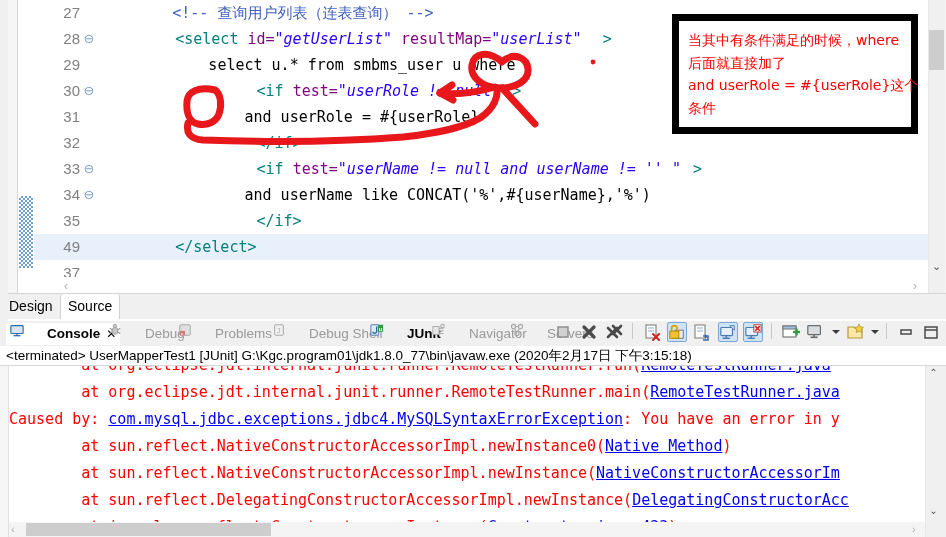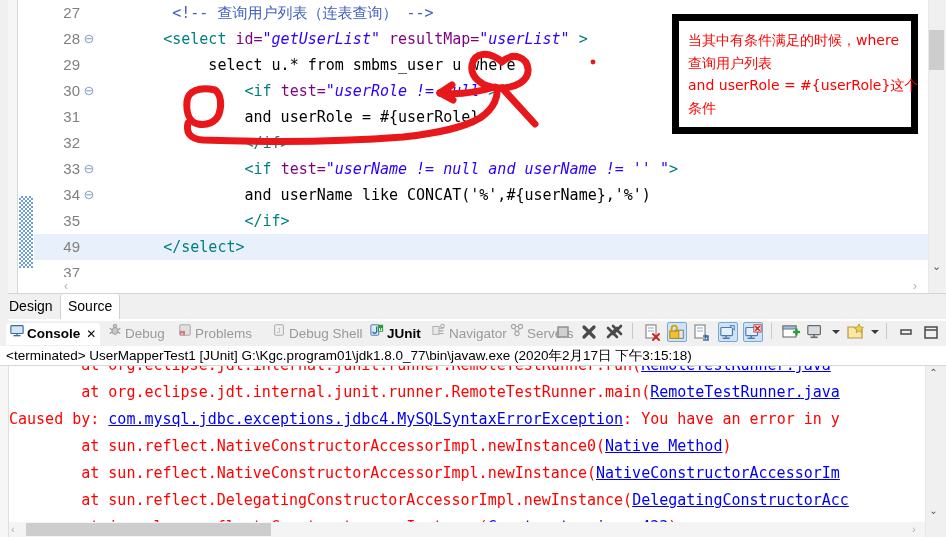--- a/index.html
+++ b/index.html
@@ -23,21 +23,21 @@
      background-size:4px 4px;background-position:0 0,2px 2px;background-color:#ffffff;}
 
   #code-canvas{position:absolute;left:26px;top:0;width:894px;height:277px;background:#ffffff;overflow:hidden;}
   .crow{position:relative;height:26px;line-height:26px;white-space:pre;}
   .crow.hl{background:#e8f0fb;}
   .lnum{position:absolute;left:0;top:0;width:46px;text-align:right;color:#808080;
         font-family:"Liberation Sans","DejaVu Sans",sans-serif;font-size:15px;letter-spacing:0px;}
   .fold{position:absolute;left:48px;top:0;width:14px;text-align:center;color:#7e9fc4;font-size:13px;}
   .ctext{position:absolute;left:66px;top:0;
         font-family:"DejaVu Sans Mono","Liberation Mono",monospace;font-size:15px;color:#000000;}
-  .k-tag{color:#007f7f;}
+  .k-tag{color:#007f7f;margin-left:12px;}
   .k-attr{color:#7f007f;}
   .k-val{color:#2a00ff;font-style:italic;}
   .k-cmt{color:#3f5fbf;}
   .k-txt{color:#000000;}
 
   #ed-hscroll-strip{position:absolute;left:26px;top:277px;width:894px;height:16px;background:#ffffff;}
   #ed-hscroll-left{position:absolute;left:56px;top:279px;color:#b0b0b0;font-size:12px;}
   #ed-hscroll-right{position:absolute;left:905px;top:279px;color:#b0b0b0;font-size:12px;}
 
   #ed-vscroll{position:absolute;left:920px;top:0;width:17px;height:293px;background:#f0f0f0;border-left:1px solid #e8e8e8;}
@@ -62,21 +62,21 @@
   .ds-tab{position:absolute;top:1px;height:25px;line-height:25px;padding:0 7px;font-size:14px;color:#000;cursor:default;}
   #ds-design{left:2px;background:#f0f0f0;}
   #ds-source{left:60px;background:#ffffff;border:1px solid #d0d0d0;border-bottom:none;border-top:none;
        border-top-left-radius:3px;border-top-right-radius:3px;}
   #ds-underline{position:absolute;left:8px;top:26px;width:938px;height:2px;background:#ffffff;}
 
   
   #console-panel{position:absolute;left:0;top:321px;width:946px;height:216px;background:#f0f0f0;}
   #cv-tabs{position:absolute;left:0;top:0;width:946px;height:25px;background:#f0f0f0;}
   .cv-tab{position:absolute;top:2px;height:22px;line-height:22px;font-size:13.5px;white-space:nowrap;}
-  .cv-tab .lbl{vertical-align:middle;}
+  .cv-tab .lbl{vertical-align:middle;margin-left:20px;}
   .cv-active{color:#000;font-weight:bold;background:#ffffff;border-top-left-radius:3px;border-top-right-radius:3px;padding:0 4px;}
   .cv-dim{color:#9a9a9a;}
   .cv-bold-dark{color:#000;font-weight:bold;}
   .tabicon{display:inline-block;vertical-align:middle;margin-right:3px;position:relative;top:-1px;}
 
   #cv-toolbar{position:absolute;right:4px;top:1px;height:24px;}
   .tbtn{display:inline-block;width:20px;height:20px;position:relative;vertical-align:middle;margin:0 1px;}
   .tbtn.sel{background:#cfe3f7;border:1px solid #7aa8d6;border-radius:2px;box-sizing:border-box;}
   .tsep{display:inline-block;width:1px;height:16px;background:#c8c8c8;vertical-align:middle;margin:0 4px;position:relative;top:-1px;}
   .tcaret{display:inline-block;width:10px;height:20px;vertical-align:middle;position:relative;}
@@ -151,21 +151,21 @@
         <path d="M432,93 L445,100"></path>
 
         <path d="M494,88 C505,100 516,112 527,124"></path>
       </g>
       <circle cx="585" cy="62" r="2.4" fill="#e8171b" stroke="none"></circle>
     </svg>
 
     <div id="note-box">
       <div id="note-inner">
         <div class="note-line">当其中有条件满足的时候，where</div>
-        <div class="note-line">查询用户列表</div>
+        <div class="note-line">后面就直接加了</div>
         <div class="note-line">and userRole = #{userRole}这个</div>
         <div class="note-line">条件</div>
       </div>
     </div>
   </div>
 
   <div id="ds-bar">
     <div id="ds-bar-inner"></div>
     <div class="ds-tab" id="ds-design">Design</div>
     <div class="ds-tab" id="ds-source">Source</div>

